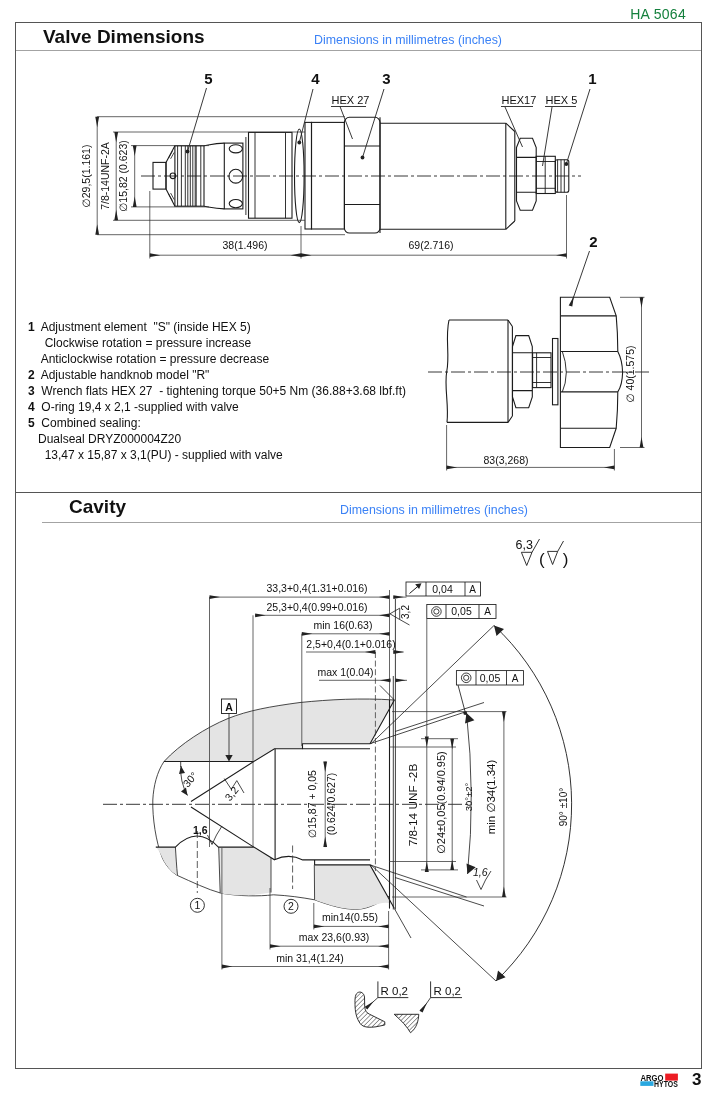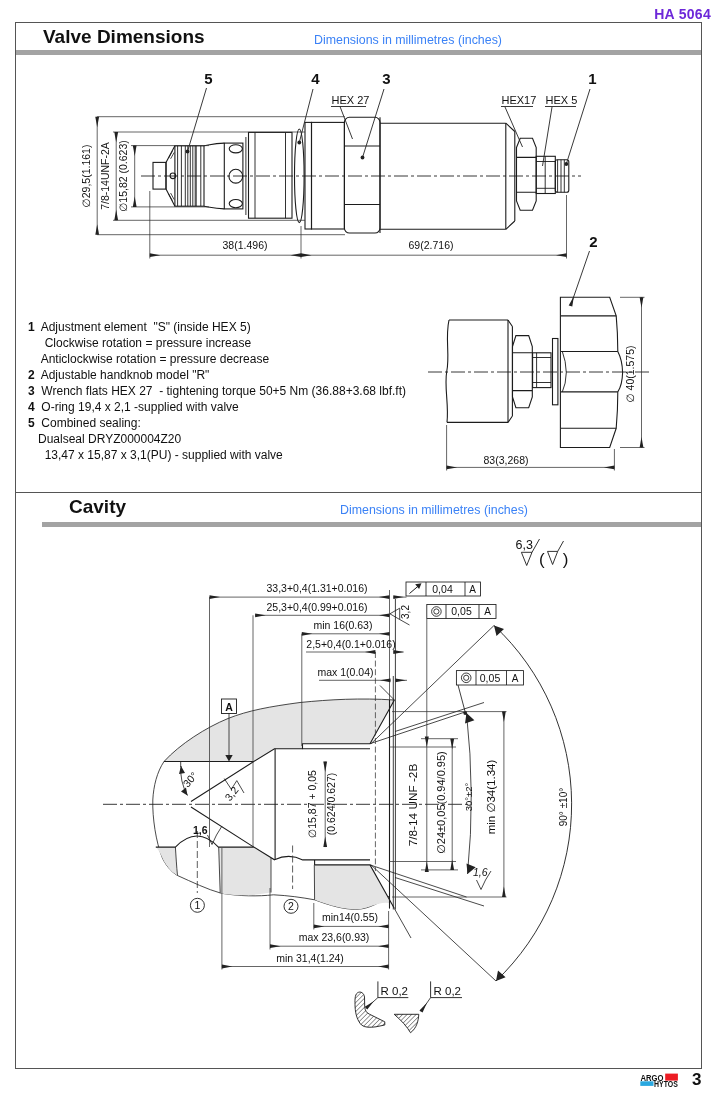--- a/index.html
+++ b/index.html
@@ -1,22 +1,22 @@
 <!DOCTYPE html>
 <html><head>
 <meta charset="utf-8">
 <style>
 html,body{margin:0;padding:0;background:#fff;}
 .page{position:relative;width:711px;height:1097px;background:#ffffff;font-family:"Liberation Sans",sans-serif;overflow:hidden;}
-#hdr{position:absolute;right:0;top:6px;font-size:14px;font-weight:bold;color:#6d28d9;letter-spacing:0.3px;}
+#hdr{position:absolute;right:25px;top:6px;font-size:14px;font-weight:normal;color:#15803d;letter-spacing:0.3px;}
 .box{position:absolute;left:15px;width:687px;border:1px solid #555;background:#fff;box-sizing:border-box;}
 #box1{top:22px;height:471px;}
 #box2{top:492px;height:577px;padding-left:26px;}
 #box2 .bar{height:29px;}
-.bar{height:27px;border-bottom:5px solid #a3a3a3;position:relative;text-align:center;}
+.bar{height:27px;border-bottom:1px solid #a3a3a3;position:relative;text-align:center;}
 .bar .t{position:absolute;left:27px;top:3px;font-size:19px;font-weight:bold;color:#111;}
 .bar .sub{position:absolute;left:298px;top:10px;font-size:12.4px;color:#3b82f6;}
 #notes{position:absolute;left:28px;top:319px;font-size:12px;color:#101010;line-height:16px;white-space:pre;}
 #notes b{font-weight:bold;}
 .nrow{height:16px;}
 #pageno{position:absolute;left:692px;top:1070px;font-size:17px;font-weight:bold;color:#111;}
 svg{position:absolute;left:0;top:0;}
 svg text{fill:#111;font-family:"Liberation Sans",sans-serif;}
 </style>
 </head>

